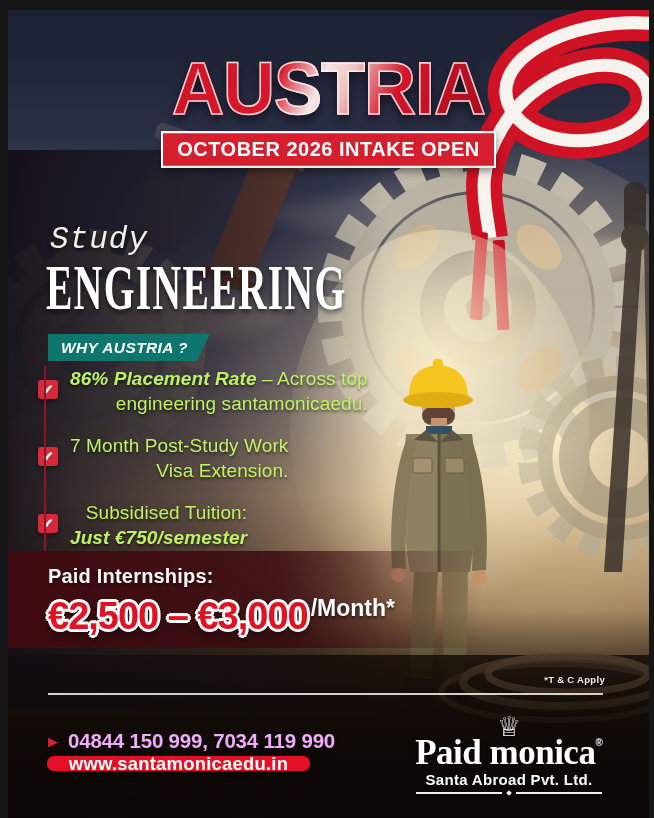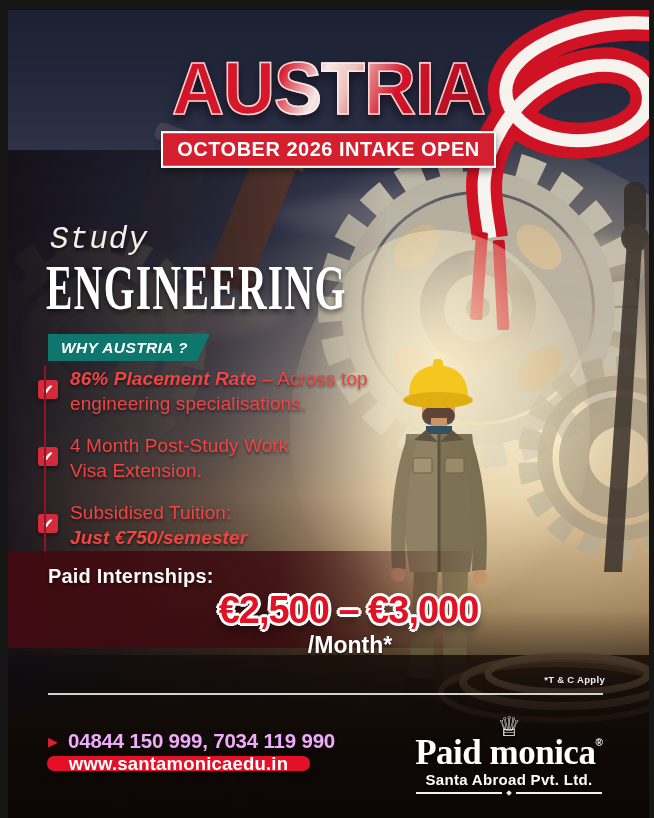--- a/index.html
+++ b/index.html
@@ -38,31 +38,31 @@
     padding:0 22px 0 13px;clip-path:polygon(0 0,100% 0,calc(100% - 13px) 100%,0 100%);
     letter-spacing:.4px;}
 
   
   .benefits{position:absolute;left:30px;top:356px;width:350px;z-index:5;}
   .vline{position:absolute;left:6px;top:0;width:2px;height:194px;background:#8c1626;}
   .benefit{display:flex;gap:12px;margin-bottom:17px;}
   .check{flex:0 0 auto;width:20px;height:19px;margin-top:14px;background:#d42a3c;border-radius:3px;
     color:#fff;font-size:13px;line-height:19px;text-align:center;font-weight:bold;
     box-shadow:0 2px 4px rgba(0,0,0,.5);}
-  .btext{color:#ef4444;font-size:19px;line-height:25px;letter-spacing:.1px;
-    text-shadow:0 2px 3px rgba(0,0,0,.55);}
+  .btext{color:#bef264;font-size:19px;line-height:25px;letter-spacing:.1px;
+    text-shadow:0 2px 3px rgba(0,0,0,.55);text-align:right;}
   .btext .b{font-weight:bold;font-style:italic;}
 
   
   .paid-band{position:absolute;left:0;top:541px;width:100%;height:97px;z-index:5;
     background:linear-gradient(90deg,rgba(66,10,17,.95) 0%,rgba(58,9,15,.82) 42%,rgba(50,8,14,0) 74%);
     padding:14px 0 0 40px;}
   .paid-label{color:#fbf9f6;font-size:20px;font-weight:600;letter-spacing:.2px;
     text-shadow:0 2px 3px rgba(0,0,0,.5);}
-  .paid-row{display:flex;align-items:center;margin-top:1px;flex-direction:column;}
+  .paid-row{display:flex;align-items:flex-start;margin-top:7px;}
   .money{color:#e01224;font-weight:800;font-size:38px;letter-spacing:-1px;white-space:nowrap;
     text-shadow:-3px 0 0 #fff,3px 0 0 #fff,0 -3px 0 #fff,0 3px 0 #fff,
       -2px -2px 0 #fff,2px -2px 0 #fff,-2px 2px 0 #fff,2px 2px 0 #fff,0 7px 8px rgba(0,0,0,.55);}
   .per{color:#ffffff;font-size:23px;font-weight:600;margin-left:3px;
     text-shadow:0 2px 3px rgba(0,0,0,.6);}
 
   
   .terms{position:absolute;right:44px;top:664px;z-index:5;color:#f2efec;font-size:9.5px;
     font-weight:bold;letter-spacing:.3px;}
   .sep{position:absolute;left:40px;top:683px;width:555px;height:2px;background:#e9e6e2;
@@ -246,28 +246,28 @@
     <div class="program">ENGINEERING</div>
     <div class="why">WHY AUSTRIA ?</div>
 
     <div class="benefits">
       <div class="vline"></div>
 
       <div class="benefit">
         <div class="check">✔</div>
         <div class="btext">
           <div><span class="b">86% Placement Rate</span><span> – Across top</span></div>
-          <div><span>engineering specialisations.</span><span class="b"></span></div>
+          <div><span>engineering santamonicaedu.</span><span class="b"></span></div>
         </div>
       </div>
 
       <div class="benefit">
         <div class="check">✔</div>
         <div class="btext">
-          <div><span class="b"></span><span>4 Month Post-Study Work</span></div>
+          <div><span class="b"></span><span>7 Month Post-Study Work</span></div>
           <div><span>Visa Extension.</span><span class="b"></span></div>
         </div>
       </div>
 
       <div class="benefit">
         <div class="check">✔</div>
         <div class="btext">
           <div><span class="b"></span><span>Subsidised Tuition:</span></div>
           <div><span></span><span class="b">Just €750/semester</span></div>
         </div>

